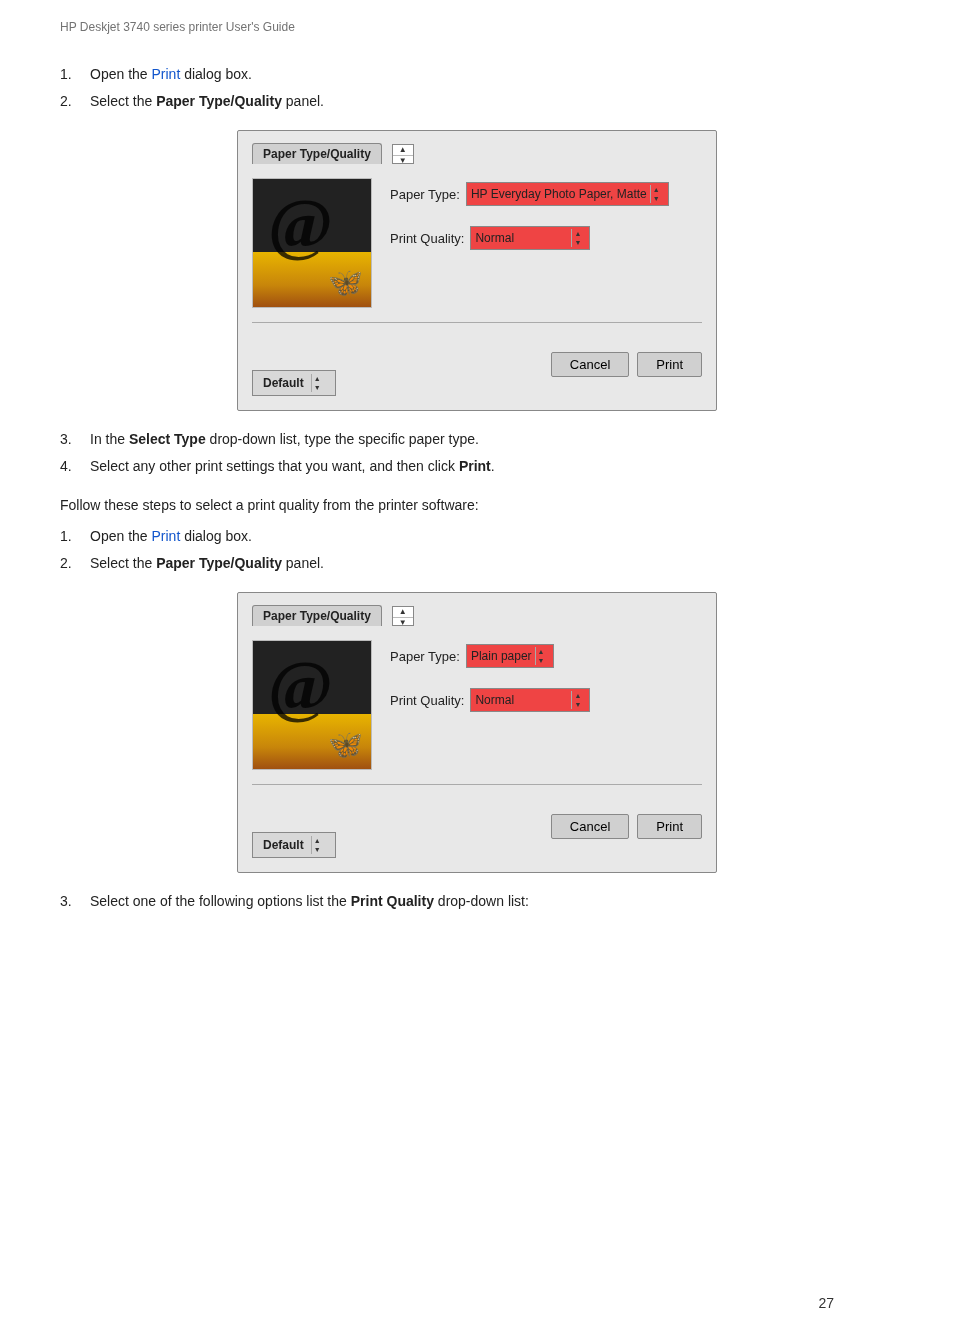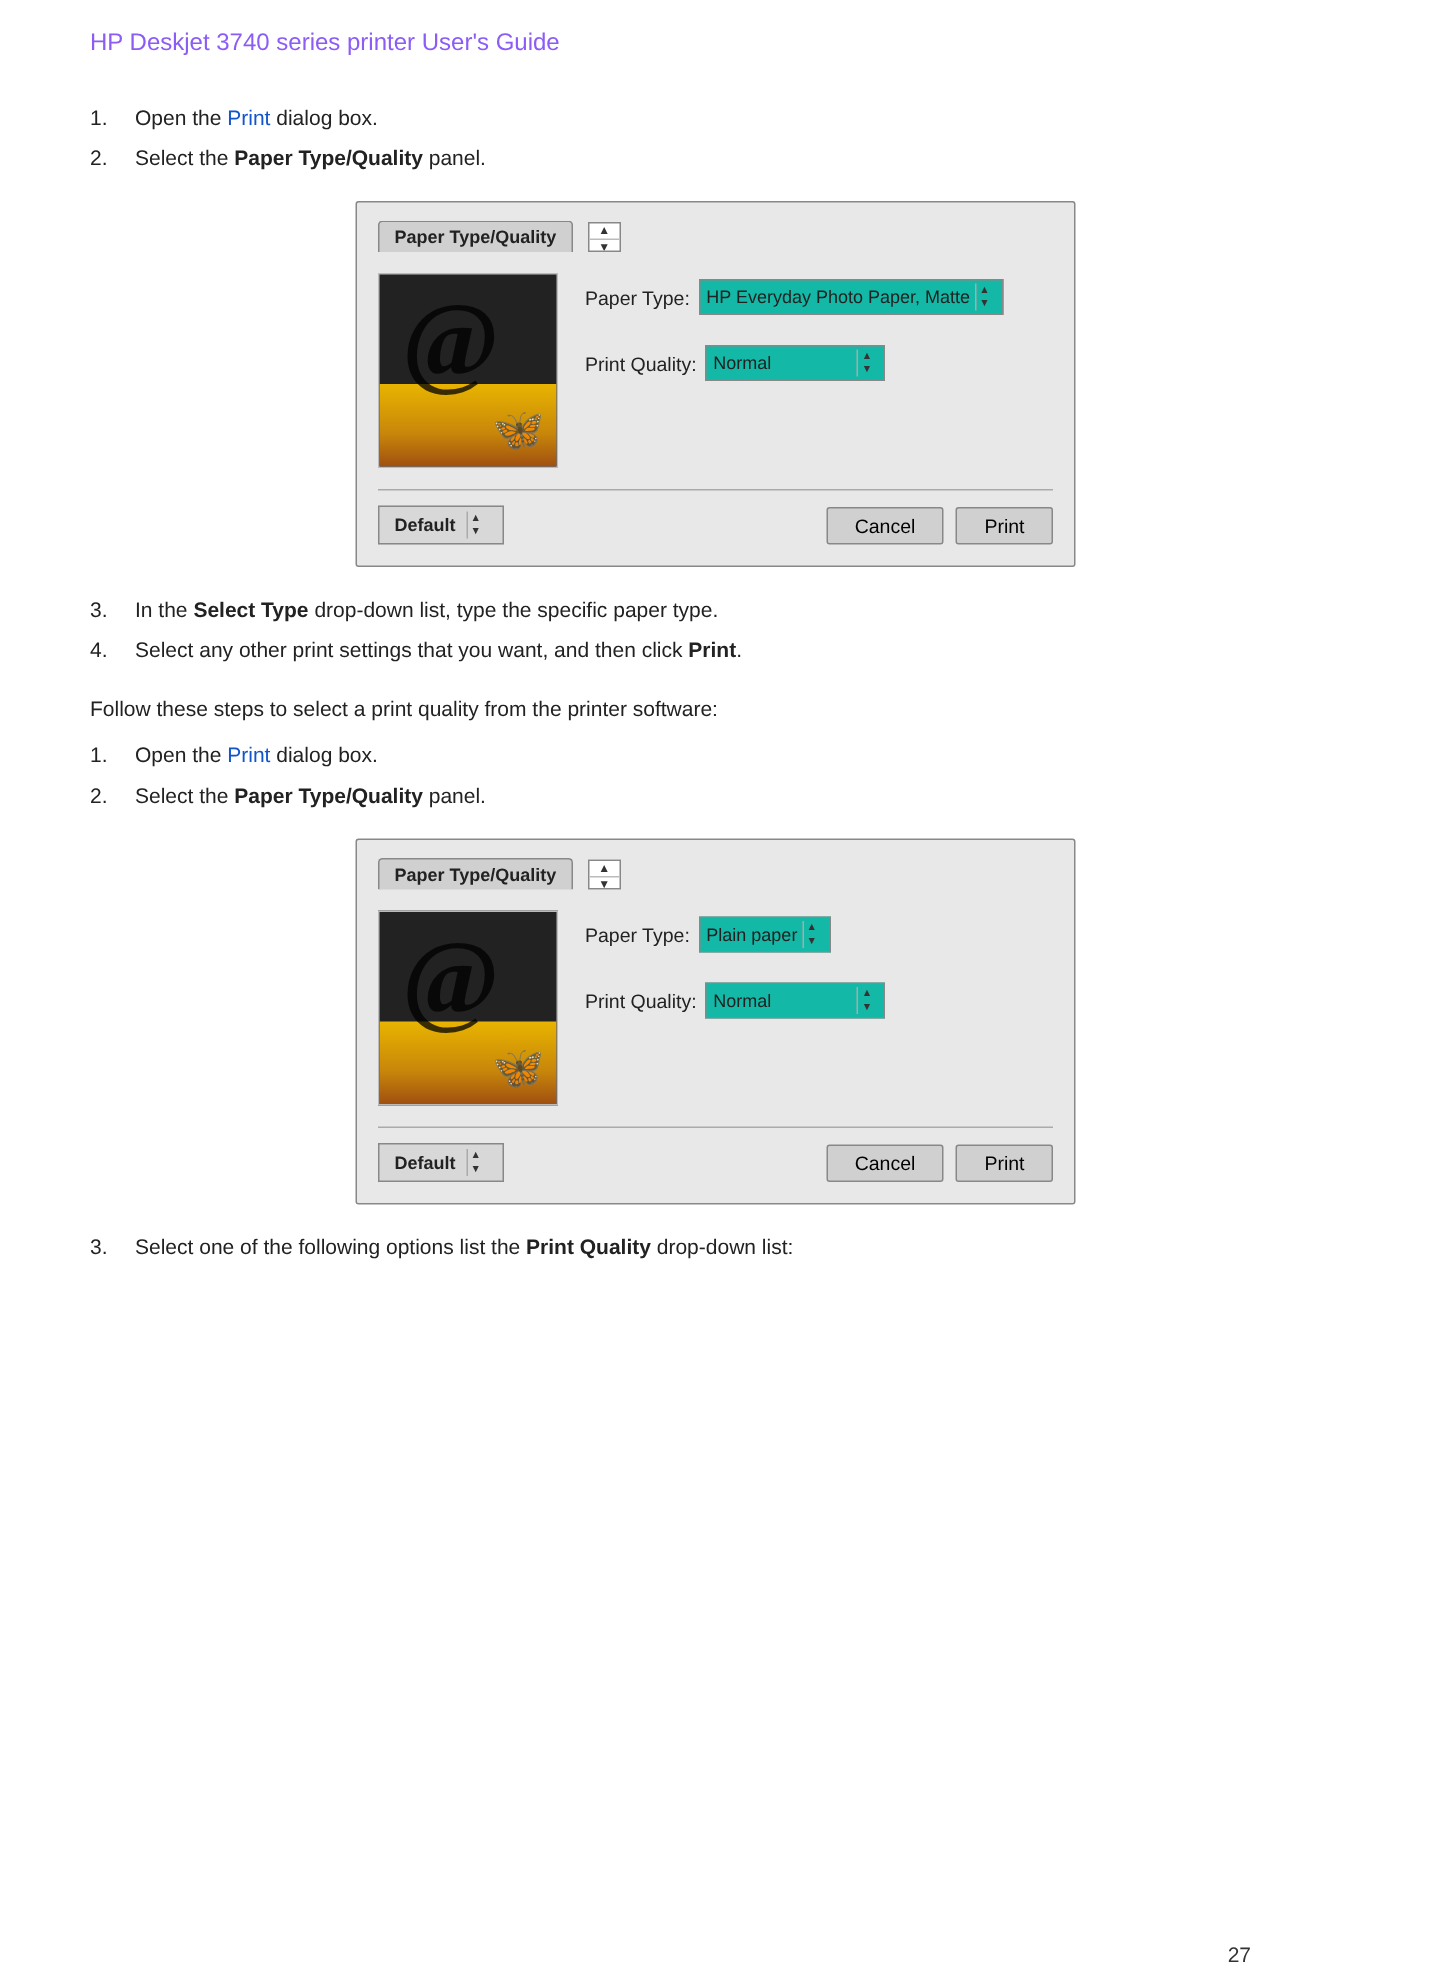--- a/index.html
+++ b/index.html
@@ -6,22 +6,22 @@
     body {
       background: #fff;
       font-family: Arial, Helvetica, sans-serif;
       font-size: 14px;
       color: #222;
       width: 954px;
       min-height: 1321px;
       padding: 20px 60px 40px 60px;
     }
     .doc-header {
-      font-size: 16px;
-      color: #8b5cf6;
+      font-size: 12px;
+      color: #737373;
       margin-bottom: 30px;
     }
     .step-list {
       list-style: none;
       margin: 0 0 18px 0;
       padding: 0;
     }
     .step-list li {
       margin-bottom: 6px;
       padding-left: 30px;
@@ -133,21 +133,21 @@
       font-size: 13px;
     }
     .control-label {
       white-space: nowrap;
       font-size: 13px;
     }
     .control-select {
       display: flex;
       align-items: center;
       border: 1px solid #888;
-      background: #14b8a6;
+      background: #ef4444;
       padding: 2px 4px;
       font-size: 12px;
       min-width: 0;
     }
     .control-select span.select-val {
       flex: 1;
     }
     .select-arrow {
       display: inline-flex;
       flex-direction: column;
@@ -173,20 +173,21 @@
     .footer-default {
       display: flex;
       align-items: center;
       border: 1px solid #888;
       background: #d8d8d8;
       padding: 3px 10px;
       font-size: 12px;
       font-weight: bold;
       gap: 4px;
       cursor: pointer;
+      margin-top: 37px;
     }
     .footer-spacer { flex: 1; }
     .footer-btn {
       border: 1px solid #888;
       background: #d0d0d0;
       padding: 4px 18px;
       font-size: 13px;
       cursor: pointer;
       border-radius: 2px;
       text-align: center;

